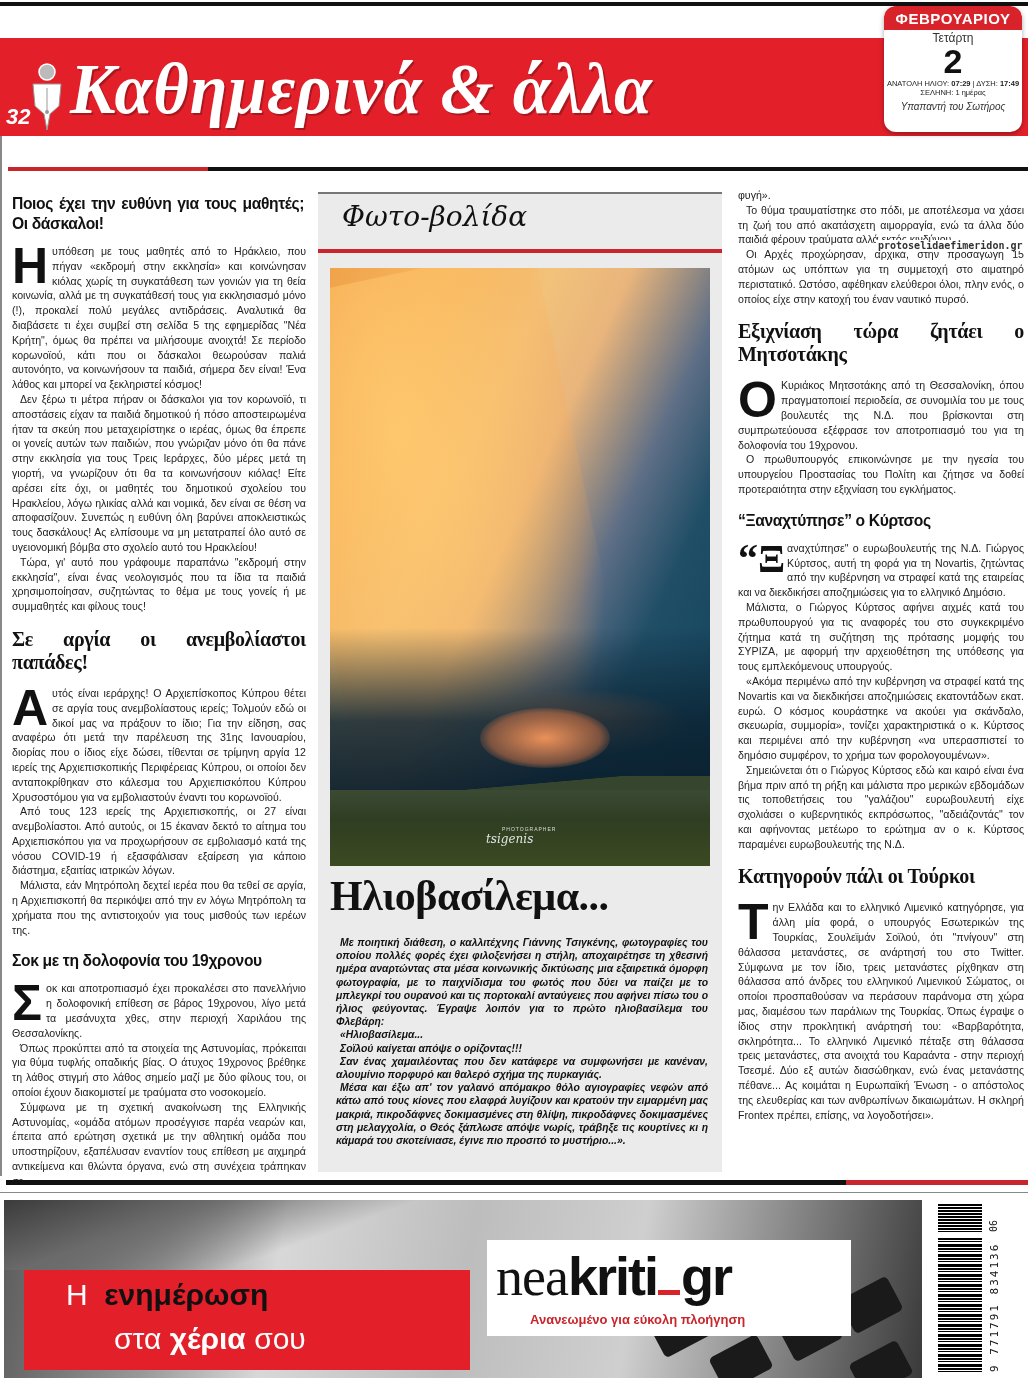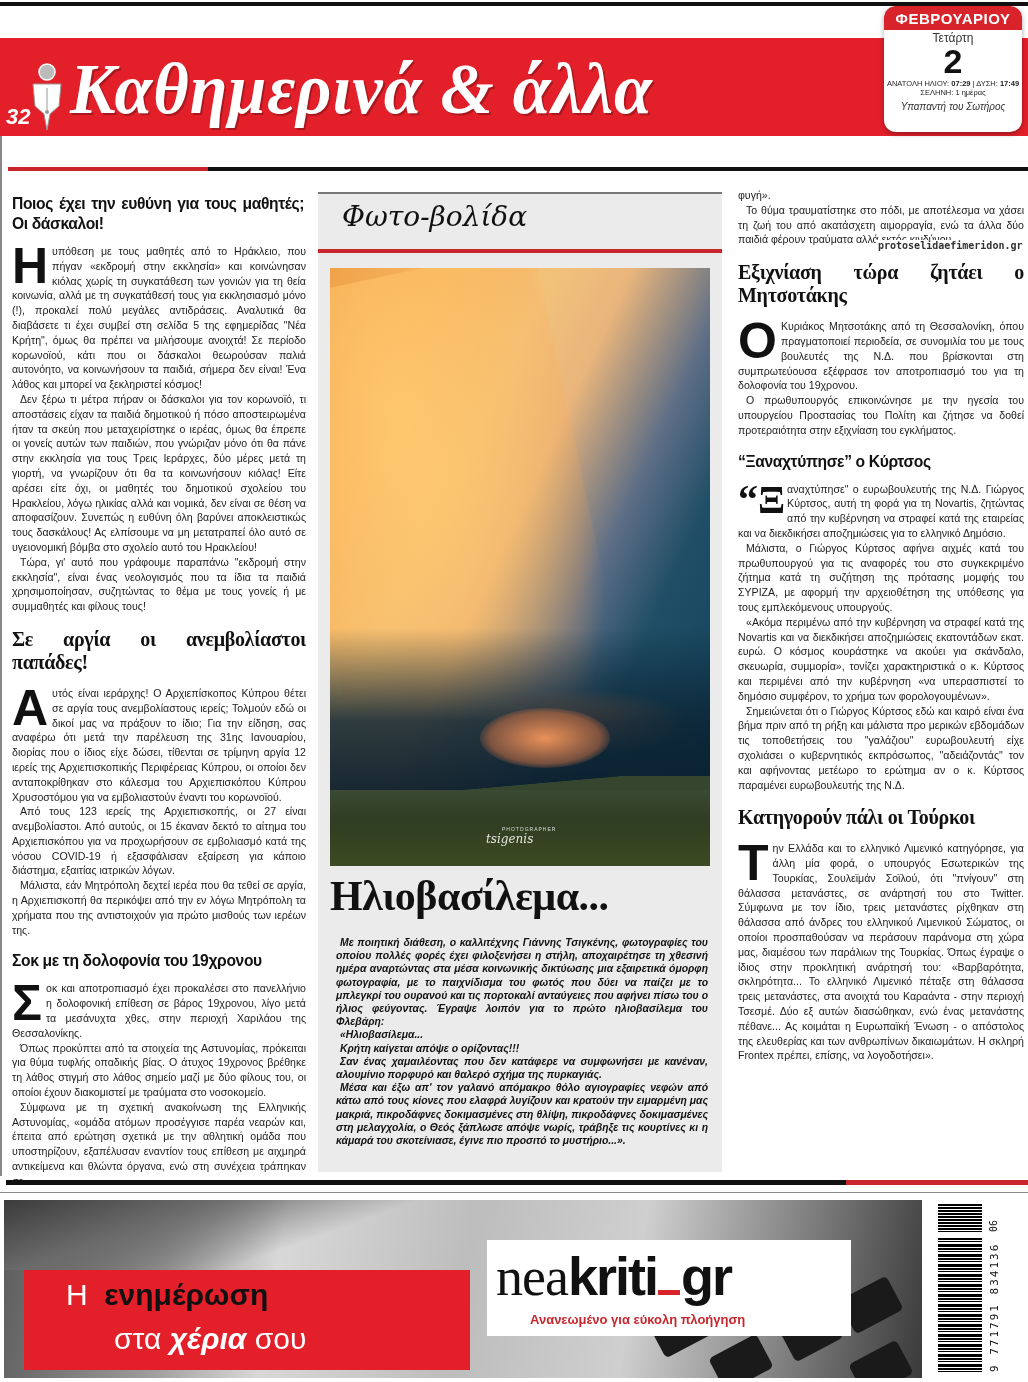--- a/index.html
+++ b/index.html
@@ -73,21 +73,21 @@
 
   .ad-banner { position: absolute; left: 4px; top: 1200px; width: 918px; height: 178px; overflow: hidden;
     background: linear-gradient(100deg, #5a5a5a 0%, #9a9a9a 18%, #d8d8d8 30%, #bdbdbd 50%, #cfcfcf 68%, #8e8e8e 82%, #3a3a3a 100%); }
   .ad-laptop-edge { position: absolute; left: 0; top: 0; width: 500px; height: 70px; background: linear-gradient(160deg, #3b3b3b 0%, #6b6b6b 30%, rgba(0,0,0,0) 60%); }
   .ad-keys { position: absolute; left: 640px; top: 100px; width: 300px; height: 90px; }
   .ad-key { position: absolute; width: 54px; height: 38px; background: #1a1a1a; border-radius: 5px; transform: rotate(-28deg); }
   .ad-red-box { position: absolute; left: 20px; top: 70px; width: 446px; height: 100px; background: #e3202a; }
   .ad-slogan-1 { position: absolute; left: 62px; top: 78px; font-size: 30px; color: #fff; white-space: nowrap; }
   .ad-slogan-1 b, .ad-slogan-2 b { font-weight: bold; color: #111; }
   .ad-slogan-2 { position: absolute; left: 110px; top: 122px; font-size: 30px; color: #fff; white-space: nowrap; }
-  .ad-slogan-2 b { color: #fff; font-style: italic; }
+  .ad-slogan-2 b { color: #fff; }
   .ad-white-box { position: absolute; left: 483px; top: 40px; width: 364px; height: 96px; background: #fff; }
   .ad-brand { position: absolute; left: 492px; top: 46px; font-family: "Liberation Serif", serif; font-size: 54px; line-height: 60px; color: #111; white-space: nowrap; letter-spacing: -1px; }
   .ad-brand .bold { font-family: "Liberation Sans", sans-serif; font-weight: bold; letter-spacing: -2px; }
   .ad-brand .underscore { display: inline-block; width: 22px; height: 5px; background: #d8232a; vertical-align: baseline; margin: 0 1px; }
   .ad-tagline { position: absolute; left: 526px; top: 112px; font-size: 13px; font-weight: bold; color: #c8262c; white-space: nowrap; }
 
   .barcode { position: absolute; left: 928px; top: 1202px; width: 96px; height: 176px; }
   .barcode-bars { position: absolute; left: 10px; top: 36px; width: 44px; height: 136px;
     background: repeating-linear-gradient(180deg, #000 0 2px, #fff 2px 3px, #000 3px 4px, #fff 4px 6px, #000 6px 9px, #fff 9px 10px); }
   .barcode-bars-small { position: absolute; left: 10px; top: 2px; width: 44px; height: 28px;
@@ -135,21 +135,21 @@
     <h2 class="headline-bold">Ποιος έχει την ευθύνη για τους μαθητές; Οι δάσκαλοι!</h2>
     <p class="para first"><span class="dropcap">Η</span><span>υπόθεση με τους μαθητές από το Ηράκλειο, που πήγαν «εκδρομή στην εκκλησία» και κοινώνησαν κιόλας χωρίς τη συγκατάθεση των γονιών για τη θεία κοινωνία, αλλά με τη συγκατάθεσή τους για εκκλησιασμό μόνο (!), προκαλεί πολύ μεγάλες αντιδράσεις. Αναλυτικά θα διαβάσετε τι έχει συμβεί στη σελίδα 5 της εφημερίδας "Νέα Κρήτη", όμως θα πρέπει να μιλήσουμε ανοιχτά! Σε περίοδο κορωνοϊού, κάτι που οι δάσκαλοι θεωρούσαν παλιά αυτονόητο, να κοινωνήσουν τα παιδιά, σήμερα δεν είναι! Ένα λάθος και μπορεί να ξεκληριστεί κόσμος!</span></p>
     <p class="para">Δεν ξέρω τι μέτρα πήραν οι δάσκαλοι για τον κορωνοϊό, τι αποστάσεις είχαν τα παιδιά δημοτικού ή πόσο αποστειρωμένα ήταν τα σκεύη που μεταχειρίστηκε ο ιερέας, όμως θα έπρεπε οι γονείς αυτών των παιδιών, που γνώριζαν μόνο ότι θα πάνε στην εκκλησία για τους Τρεις Ιεράρχες, δύο μέρες μετά τη γιορτή, να γνωρίζουν ότι θα τα κοινωνήσουν κιόλας! Είτε αρέσει είτε όχι, οι μαθητές του δημοτικού σχολείου του Ηρακλείου, λόγω ηλικίας αλλά και νομικά, δεν είναι σε θέση να αποφασίζουν. Συνεπώς η ευθύνη όλη βαρύνει αποκλειστικώς τους δασκάλους! Ας ελπίσουμε να μη μετατραπεί όλο αυτό σε υγειονομική βόμβα στο σχολείο αυτό του Ηρακλείου!</p>
     <p class="para">Τώρα, γι' αυτό που γράφουμε παραπάνω "εκδρομή στην εκκλησία", είναι ένας νεολογισμός που τα ίδια τα παιδιά χρησιμοποίησαν, συζητώντας το θέμα με τους γονείς ή με συμμαθητές και φίλους τους!</p>
   </article>
   <div class="gap"></div>
   <article>
     <h2 class="headline-serif">Σε αργία οι ανεμβολίαστοι παπάδες!</h2>
     <p class="para first"><span class="dropcap">Α</span><span>υτός είναι ιεράρχης! Ο Αρχιεπίσκοπος Κύπρου θέτει σε αργία τους ανεμβολίαστους ιερείς; Τολμούν εδώ οι δικοί μας να πράξουν το ίδιο; Για την είδηση, σας αναφέρω ότι μετά την παρέλευση της 31ης Ιανουαρίου, διορίας που ο ίδιος είχε δώσει, τίθενται σε τρίμηνη αργία 12 ιερείς της Αρχιεπισκοπικής Περιφέρειας Κύπρου, οι οποίοι δεν ανταποκρίθηκαν στο κάλεσμα του Αρχιεπισκόπου Κύπρου Χρυσοστόμου για να εμβολιαστούν έναντι του κορωνοϊού.</span></p>
     <p class="para">Από τους 123 ιερείς της Αρχιεπισκοπής, οι 27 είναι ανεμβολίαστοι. Από αυτούς, οι 15 έκαναν δεκτό το αίτημα του Αρχιεπισκόπου για να προχωρήσουν σε εμβολιασμό κατά της νόσου COVID-19 ή εξασφάλισαν εξαίρεση για κάποιο διάστημα, εξαιτίας ιατρικών λόγων.</p>
-    <p class="para">Μάλιστα, εάν Μητρόπολη δεχτεί ιερέα που θα τεθεί σε αργία, η Αρχιεπισκοπή θα περικόψει από την εν λόγω Μητρόπολη τα χρήματα που της αντιστοιχούν για πρώτο μισθούς των ιερέων της.</p>
+    <p class="para">Μάλιστα, εάν Μητρόπολη δεχτεί ιερέα που θα τεθεί σε αργία, η Αρχιεπισκοπή θα περικόψει από την εν λόγω Μητρόπολη τα χρήματα που της αντιστοιχούν για τους μισθούς των ιερέων της.</p>
   </article>
   <div class="gap"></div>
   <article>
     <h2 class="headline-bold">Σοκ με τη δολοφονία του 19χρονου</h2>
     <p class="para first"><span class="dropcap">Σ</span><span>οκ και αποτροπιασμό έχει προκαλέσει στο πανελλήνιο η δολοφονική επίθεση σε βάρος 19χρονου, λίγο μετά τα μεσάνυχτα χθες, στην περιοχή Χαριλάου της Θεσσαλονίκης.</span></p>
     <p class="para">Όπως προκύπτει από τα στοιχεία της Αστυνομίας, πρόκειται για θύμα τυφλής οπαδικής βίας. Ο άτυχος 19χρονος βρέθηκε τη λάθος στιγμή στο λάθος σημείο μαζί με δύο φίλους του, οι οποίοι έχουν διακομιστεί με τραύματα στο νοσοκομείο.</p>
     <p class="para">Σύμφωνα με τη σχετική ανακοίνωση της Ελληνικής Αστυνομίας, «ομάδα ατόμων προσέγγισε παρέα νεαρών και, έπειτα από ερώτηση σχετικά με την αθλητική ομάδα που υποστηρίζουν, εξαπέλυσαν εναντίον τους επίθεση με αιχμηρά αντικείμενα και θλώντα όργανα, ενώ στη συνέχεια τράπηκαν σε</p>
   </article>
 </div>
 
@@ -163,29 +163,30 @@
     <div class="photo-cloud-orange"></div>
     <div class="photo-hill"></div>
     <div class="photo-land"></div>
     <div class="photo-credit-small">PHOTOGRAPHER</div>
     <div class="photo-credit">tsigenis</div>
   </div>
   <h1 class="feature-headline">Ηλιοβασίλεμα...</h1>
   <div class="feature-body">
     <p class="para">Με ποιητική διάθεση, ο καλλιτέχνης Γιάννης Τσιγκένης, φωτογραφίες του οποίου πολλές φορές έχει φιλοξενήσει η στήλη, αποχαιρέτησε τη χθεσινή ημέρα αναρτώντας στα μέσα κοινωνικής δικτύωσης μια εξαιρετικά όμορφη φωτογραφία, με το παιχνίδισμα του φωτός που δύει να παίζει με το μπλεγκρί του ουρανού και τις πορτοκαλί ανταύγειες που αφήνει πίσω του ο ήλιος φεύγοντας. Έγραψε λοιπόν για το πρώτο ηλιοβασίλεμα του Φλεβάρη:</p>
     <p class="para">«Ηλιοβασίλεμα...</p>
-    <p class="para">Κρήτη καίγεται απόψε ο ορίζοντας!!!</p>
+    <p class="para">Σοϊλού καίγεται απόψε ο ορίζοντας!!!</p>
     <p class="para">Σαν ένας χαμαιλέοντας που δεν κατάφερε να συμφωνήσει με κανέναν, αλουμίνιο πορφυρό και θαλερό σχήμα της πυρκαγιάς.</p>
     <p class="para">Μέσα και έξω απ' τον γαλανό απόμακρο θόλο αγιογραφίες νεφών από κάτω από τους κίονες που ελαφρά λυγίζουν και κρατούν την ειμαρμένη μας μακριά, πικροδάφνες δοκιμασμένες στη θλίψη, πικροδάφνες δοκιμασμένες στη μελαγχολία, ο Θεός ξάπλωσε απόψε νωρίς, τράβηξε τις κουρτίνες κι η κάμαρά του σκοτείνιασε, έγινε πιο προσιτό το μυστήριο...».</p>
   </div>
 </div>
 
 <div class="col col-right">
   <p class="para first">φυγή».</p>
   <p class="para">Το θύμα τραυματίστηκε στο πόδι, με αποτέλεσμα να χάσει τη ζωή του από ακατάσχετη αιμορραγία, ενώ τα άλλα δύο παιδιά φέρουν τραύματα αλλά εκτός κινδύνου.</p>
+  <p class="para">Οι Αρχές προχώρησαν, αρχικά, στην προσαγωγή 15 ατόμων ως υπόπτων για τη συμμετοχή στο αιματηρό περιστατικό. Ωστόσο, αφέθηκαν ελεύθεροι όλοι, πλην ενός, ο οποίος είχε στην κατοχή του έναν ναυτικό πυρσό.</p>
   <div class="gap"></div>
   <article>
     <h2 class="headline-serif">Εξιχνίαση τώρα ζητάει ο Μητσοτάκης</h2>
     <p class="para first"><span class="dropcap">Ο</span><span>Κυριάκος Μητσοτάκης από τη Θεσσαλονίκη, όπου πραγματοποιεί περιοδεία, σε συνομιλία του με τους βουλευτές της Ν.Δ. που βρίσκονται στη συμπρωτεύουσα εξέφρασε τον αποτροπιασμό του για τη δολοφονία του 19χρονου.</span></p>
     <p class="para">Ο πρωθυπουργός επικοινώνησε με την ηγεσία του υπουργείου Προστασίας του Πολίτη και ζήτησε να δοθεί προτεραιότητα στην εξιχνίαση του εγκλήματος.</p>
   </article>
   <div class="gap"></div>
   <article>
     <h2 class="headline-bold">“Ξαναχτύπησε” ο Κύρτσος</h2>
     <p class="para first"><span class="dropcap-quote">“Ξ</span><span>αναχτύπησε" ο ευρωβουλευτής της Ν.Δ. Γιώργος Κύρτσος, αυτή τη φορά για τη Novartis, ζητώντας από την κυβέρνηση να στραφεί κατά της εταιρείας και να διεκδικήσει αποζημιώσεις για το ελληνικό Δημόσιο.</span></p>

